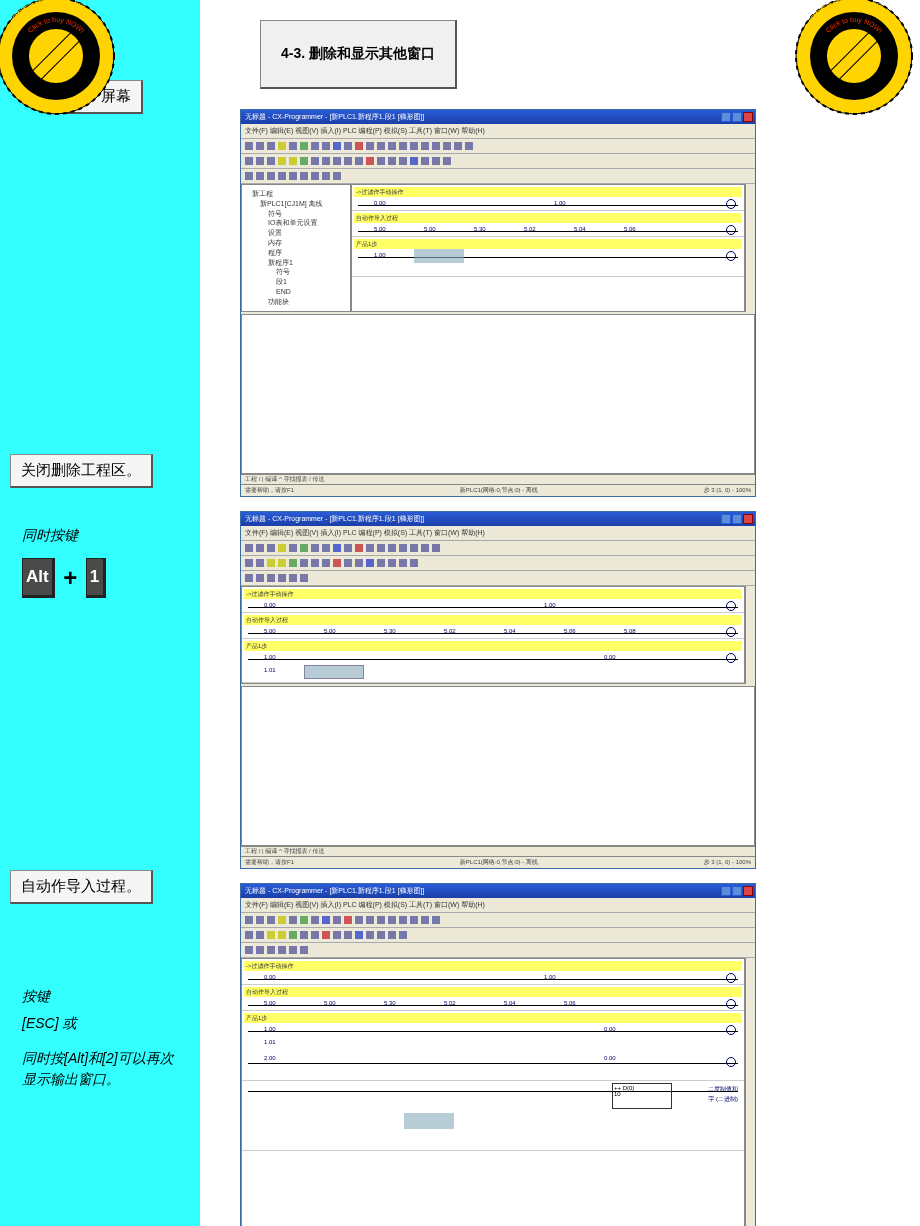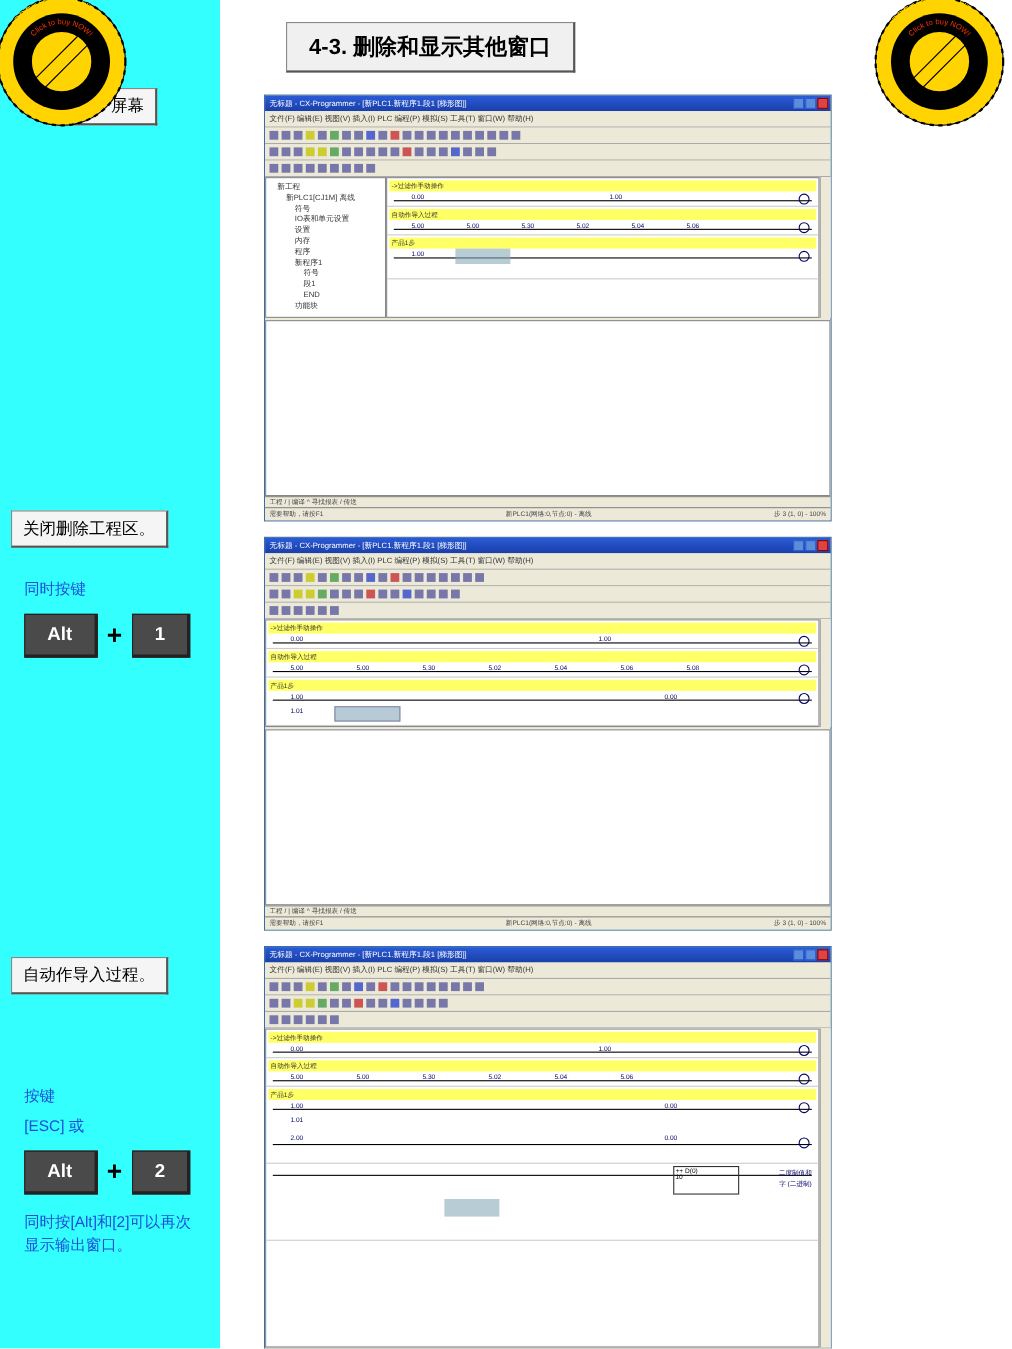--- a/index.html
+++ b/index.html
@@ -26,57 +26,57 @@
     background: #fff;
     padding-left: 40px;
     padding-top: 20px;
   }
   .section-title {
     display: inline-block;
     background: #f0f0f0;
     border: 1px solid #888;
     border-right: 2px solid #555;
     border-bottom: 2px solid #555;
-    padding: 8px 20px;
-    font-size: 20px;
+    padding: 24px 20px;
+    font-size: 14px;
     font-weight: bold;
     margin-bottom: 20px;
     margin-left: 20px;
   }
   .label-box {
     display: inline-block;
     background: #f5f5f5;
     border: 1px solid #888;
     border-right: 2px solid #555;
     border-bottom: 2px solid #555;
     padding: 6px 10px;
     font-size: 15px;
   }
   .kbd {
     display: inline-block;
     background: #4a4a4a;
     color: #fff;
     font-weight: bold;
     font-size: 17px;
-    padding: 8px 20px;
+    padding: 8px 3px;
     border: 1px solid #222;
     border-right: 3px solid #222;
     border-bottom: 3px solid #222;
     min-width: 20px;
     text-align: center;
   }
   .plus {
     font-size: 24px;
     font-weight: bold;
     color: #000;
     vertical-align: middle;
     margin: 0 4px;
   }
   .sidebar-block { position: absolute; left: 10px; }
-  .body-text { font-size: 14px; color: #1d4ed8; line-height: 1.5; }
+  .body-text { font-size: 14px; color: #000000; line-height: 1.5; font-style: italic; }
 
   
   .app {
     width: 516px;
     background: #ece9d8;
     border: 1px solid #3a6ea5;
     margin-bottom: 14px;
   }
   .titlebar {
     height: 14px;
@@ -121,45 +121,40 @@
 </style>
 </head>
 <body>
 
 <div class="sidebar">
 
   <div class="sidebar-block" style="top:80px; left:60px;">
     <span class="label-box">下一屏幕</span>
   </div>
 
-  <div class="sidebar-block" style="top:464px;">
+  <div class="sidebar-block" style="top:454px;">
     <span class="label-box">关闭删除工程区。</span>
   </div>
 
   <div class="sidebar-block" style="top:525px; left:22px;">
     <div class="body-text">同时按键</div>
     <div style="margin-top:12px;">
       <span class="kbd">Alt</span>
       <span class="plus">+</span>
       <span class="kbd">1</span>
     </div>
   </div>
 
   <div class="sidebar-block" style="top:870px;">
     <span class="label-box">自动作导入过程。</span>
   </div>
 
   <div class="sidebar-block" style="top:986px; left:22px;">
     <div class="body-text">按键</div>
     <div class="body-text" style="margin-top:6px;">[ESC] 或</div>
-    <div style="margin-top:12px;">
-      <span class="kbd">Alt</span>
-      <span class="plus">+</span>
-      <span class="kbd">2</span>
-    </div>
     <div class="body-text" style="margin-top:14px; max-width:160px;">同时按[Alt]和[2]可以再次显示输出窗口。</div>
   </div>
 </div>
 
 <div class="main">
   <div class="section-title">4-3. 删除和显示其他窗口</div>
 
   
   <div class="app">
     <div class="titlebar">

